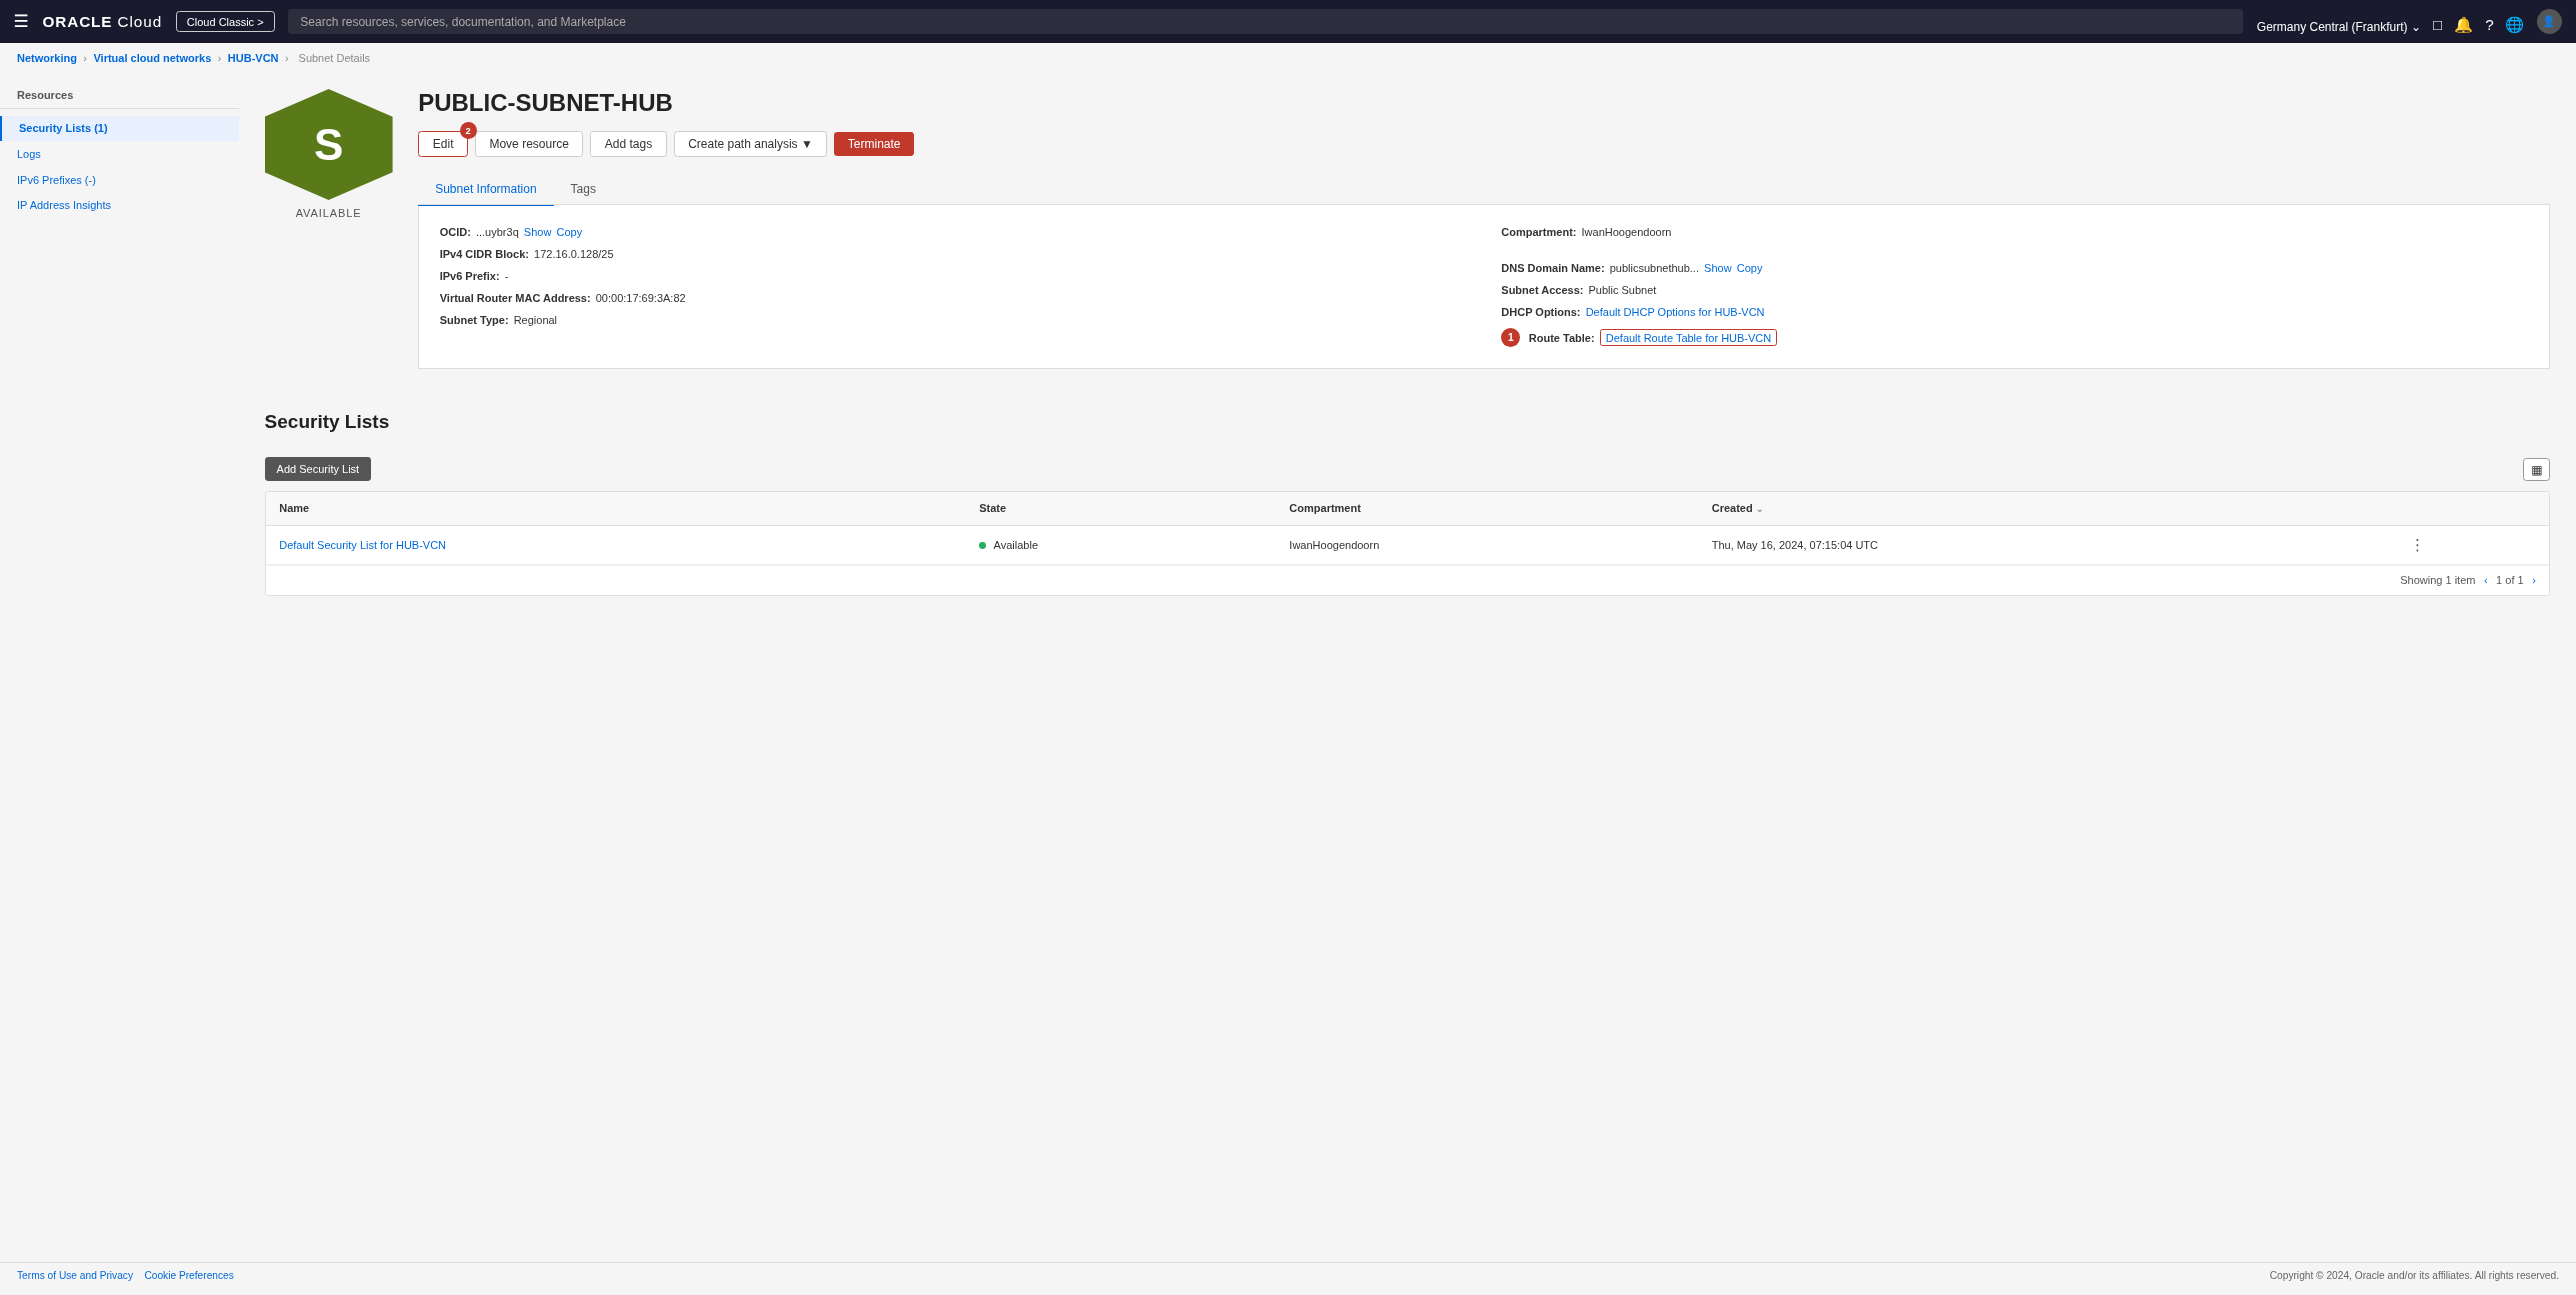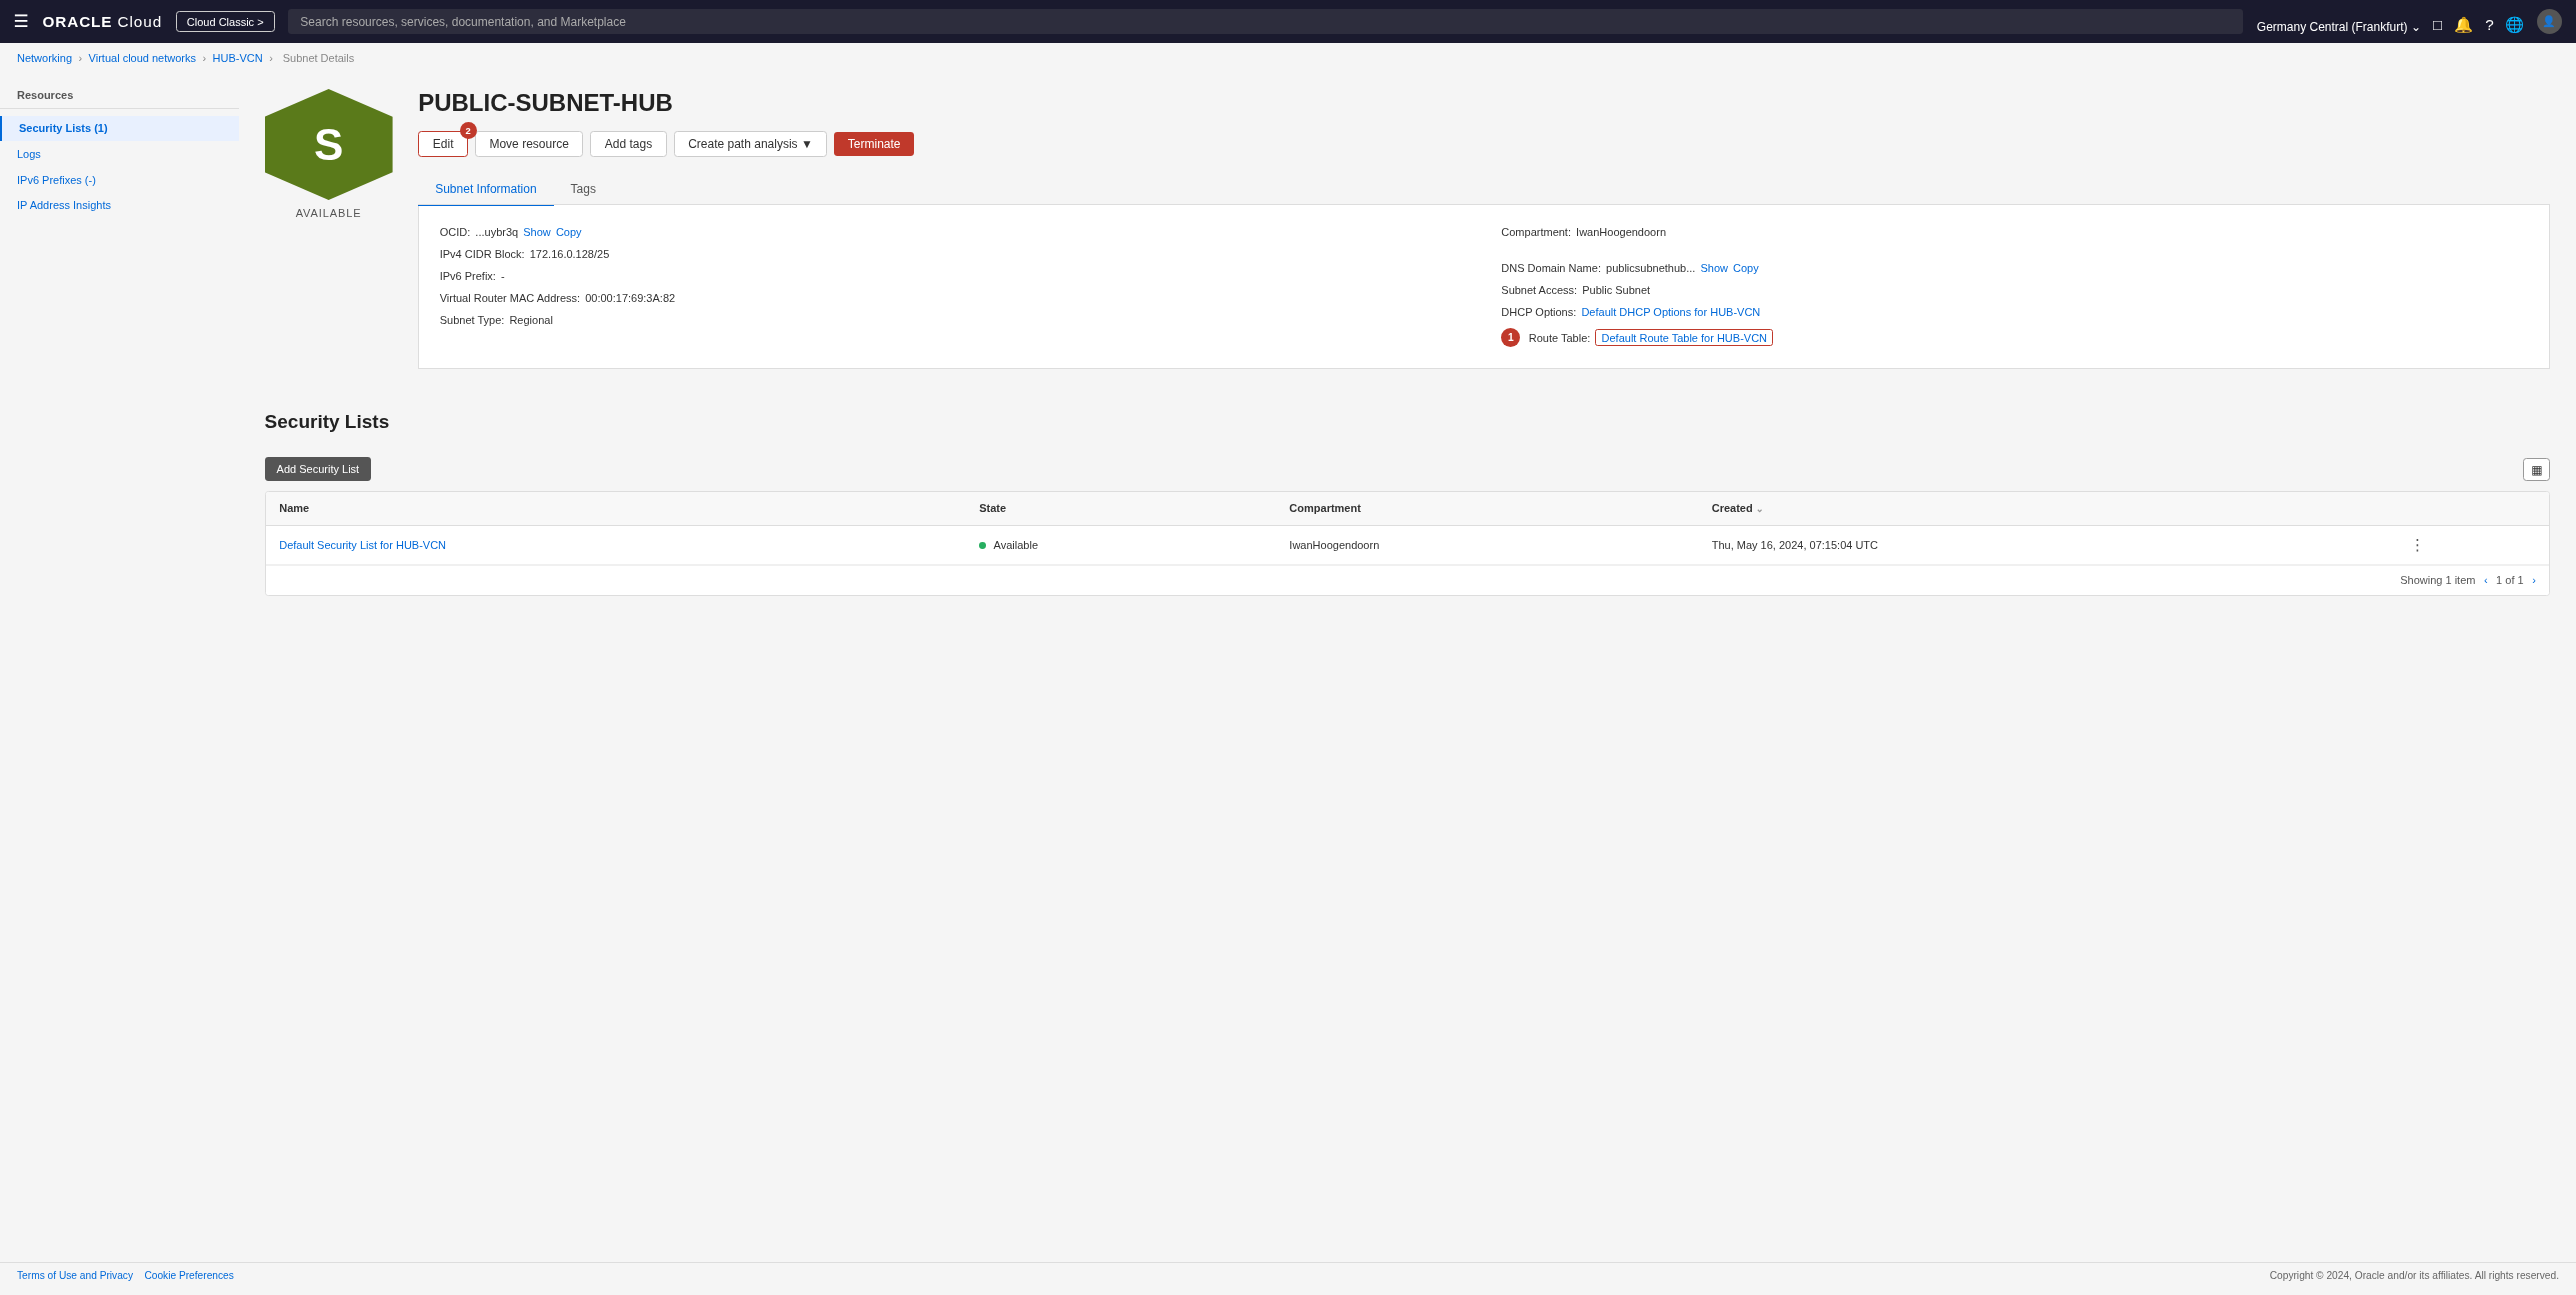--- a/index.html
+++ b/index.html
@@ -50,21 +50,21 @@
     .region-selector { display: flex; align-items: center; gap: 3.4px; cursor: pointer; }
     .avatar { width: 25.6px; height: 25.6px; border-radius: 50%; background: #555; display: flex; align-items: center; justify-content: center; font-size: 11px; cursor: pointer; }
 
     
     .breadcrumb {
       background: #f5f5f5;
       padding: 8.5px 17px;
       font-size: 11px;
       color: #666;
     }
-    .breadcrumb a { color: #0069d9; text-decoration: none; }
+    .breadcrumb a { color: #0069d9; text-decoration: none; font-weight: bold; }
     .breadcrumb span { color: #888; margin: 0 3.4px; }
 
     
     .main-content {
       display: flex;
       background: #f9a8d4;
       min-height: calc(100vh - 43px - 31px - 31px);
     }
 
     
@@ -225,21 +225,21 @@
       grid-template-columns: 1fr 1fr;
       gap: 13.6px 34px;
     }
     .info-row {
       display: flex;
       align-items: baseline;
       gap: 5.1px;
       font-size: 11px;
     }
     .info-label {
-      font-weight: 400;
+      font-weight: 700;
       color: #333;
       white-space: nowrap;
     }
     .info-value {
       color: #333;
     }
     .info-link { color: #0069d9; text-decoration: none; cursor: pointer; }
     .route-table-highlight {
       border: 1.7px solid #c0392b;
       padding: 1.7px 5.1px;

